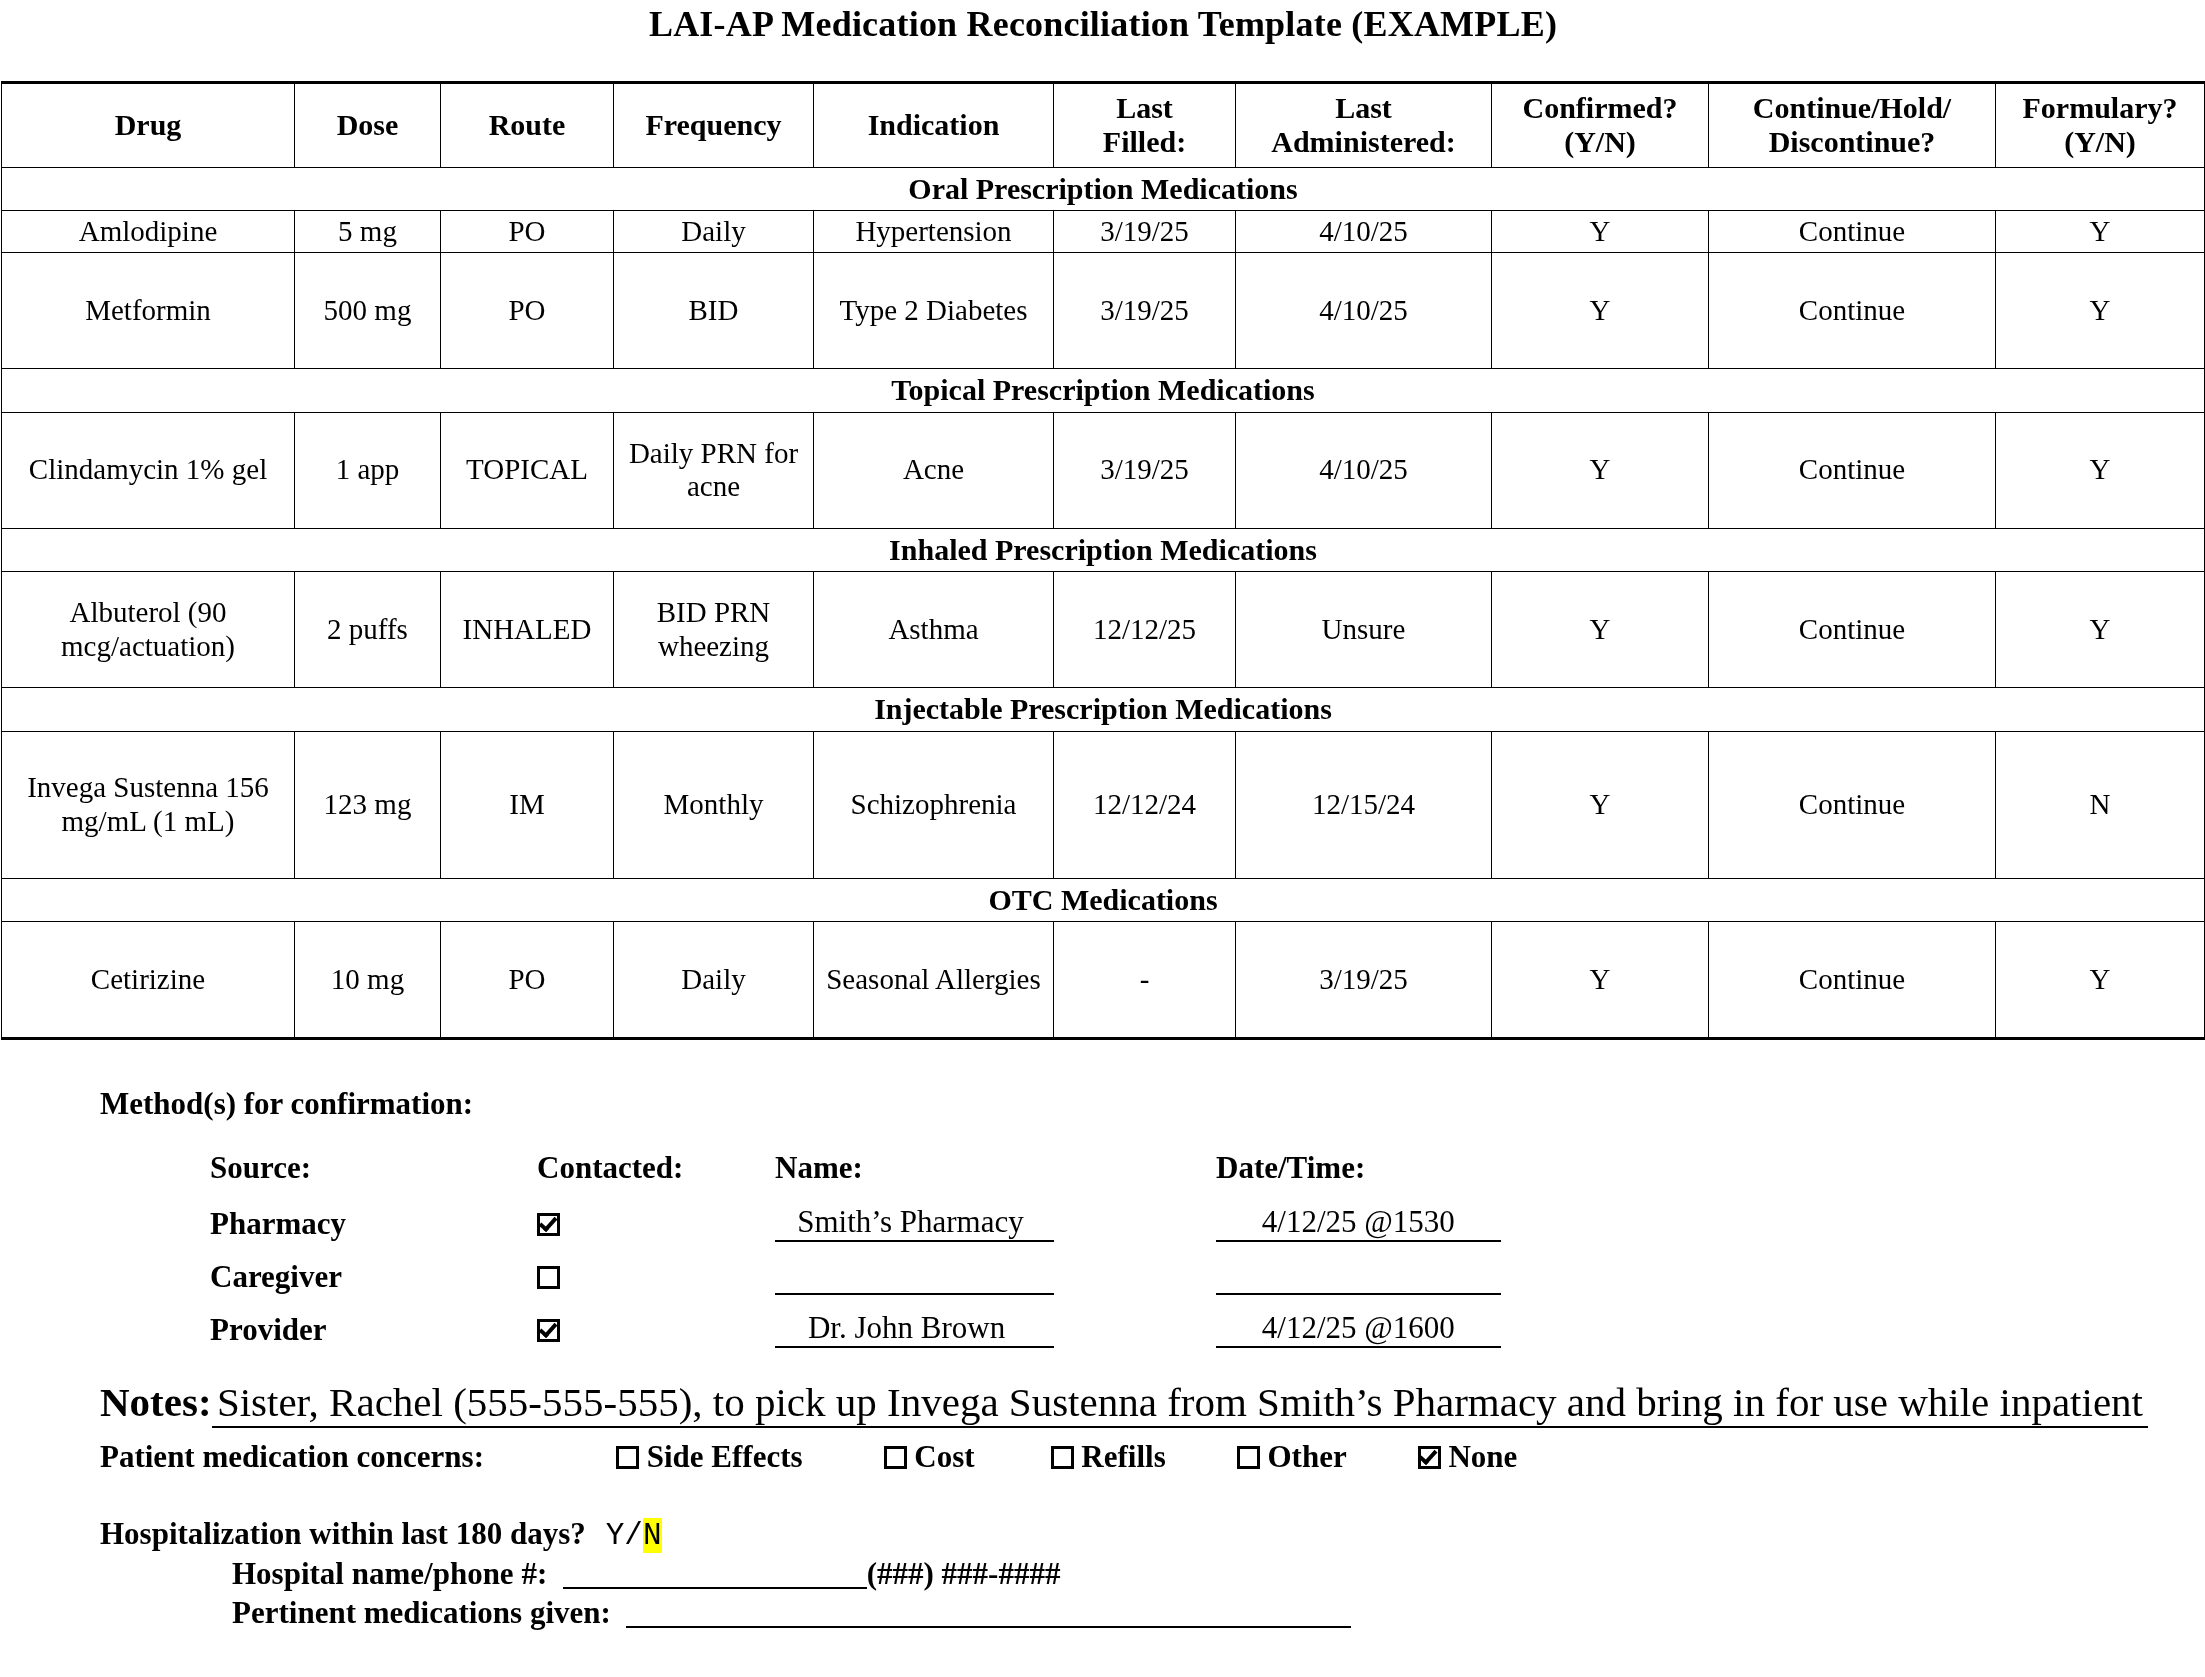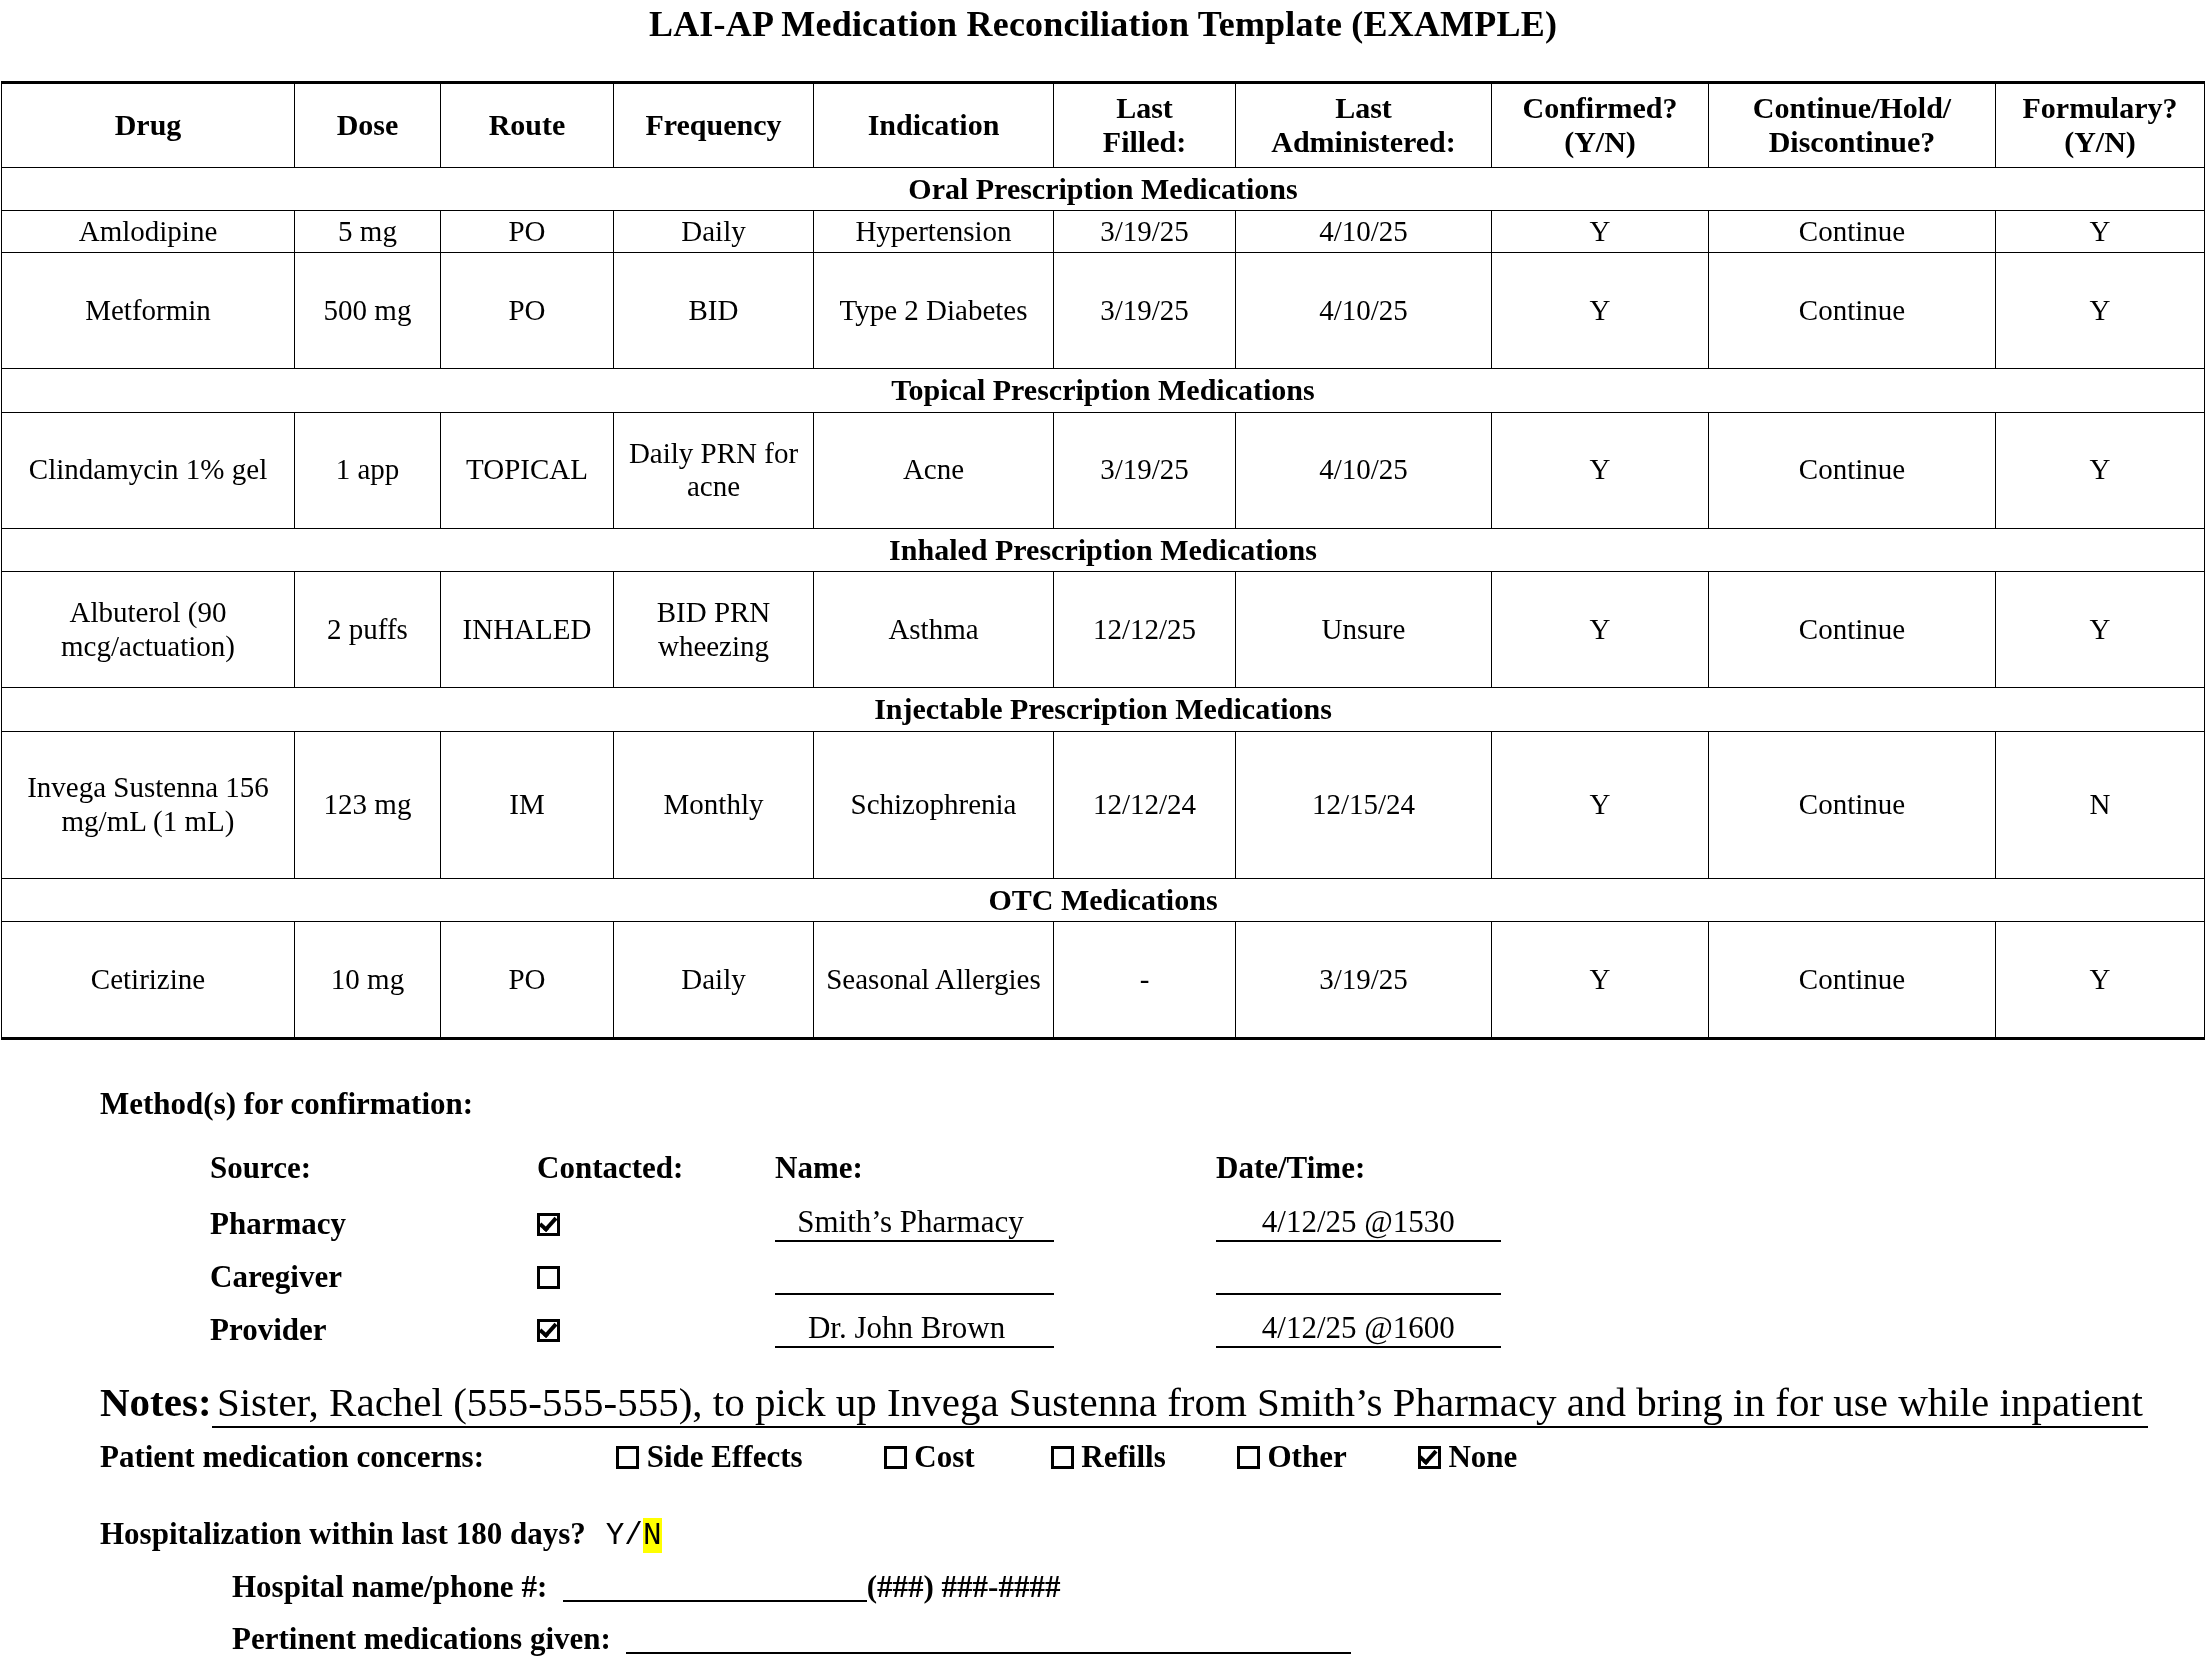--- a/index.html
+++ b/index.html
@@ -171,21 +171,21 @@
   .spacer-2 { display: inline-block; width: 81px; }
   .spacer-3 { display: inline-block; width: 76px; }
   .spacer-4 { display: inline-block; width: 71px; }
   .spacer-5 { display: inline-block; width: 71px; }
 
   .hosp-block { margin-top: 41px; font-size: 31px; font-weight: bold; }
   .hosp-q { white-space: nowrap; }
   .yn { font-weight: normal; margin-left: 20px; font-family: Liberation Mono, monospace; }
   .hl { background: #ffff00; }
   .hosp-sub {
-    margin-top: 16px;
+    margin-top: 3px;
     margin-left: 132px;
     white-space: nowrap;
   }
   .line-blank {
     display: inline-block;
     border-bottom: 2.6px solid #000;
     vertical-align: -5.3px;
   }
   .lb-hosp { width: 304px; }
   .lb-pert { width: 725px; }

